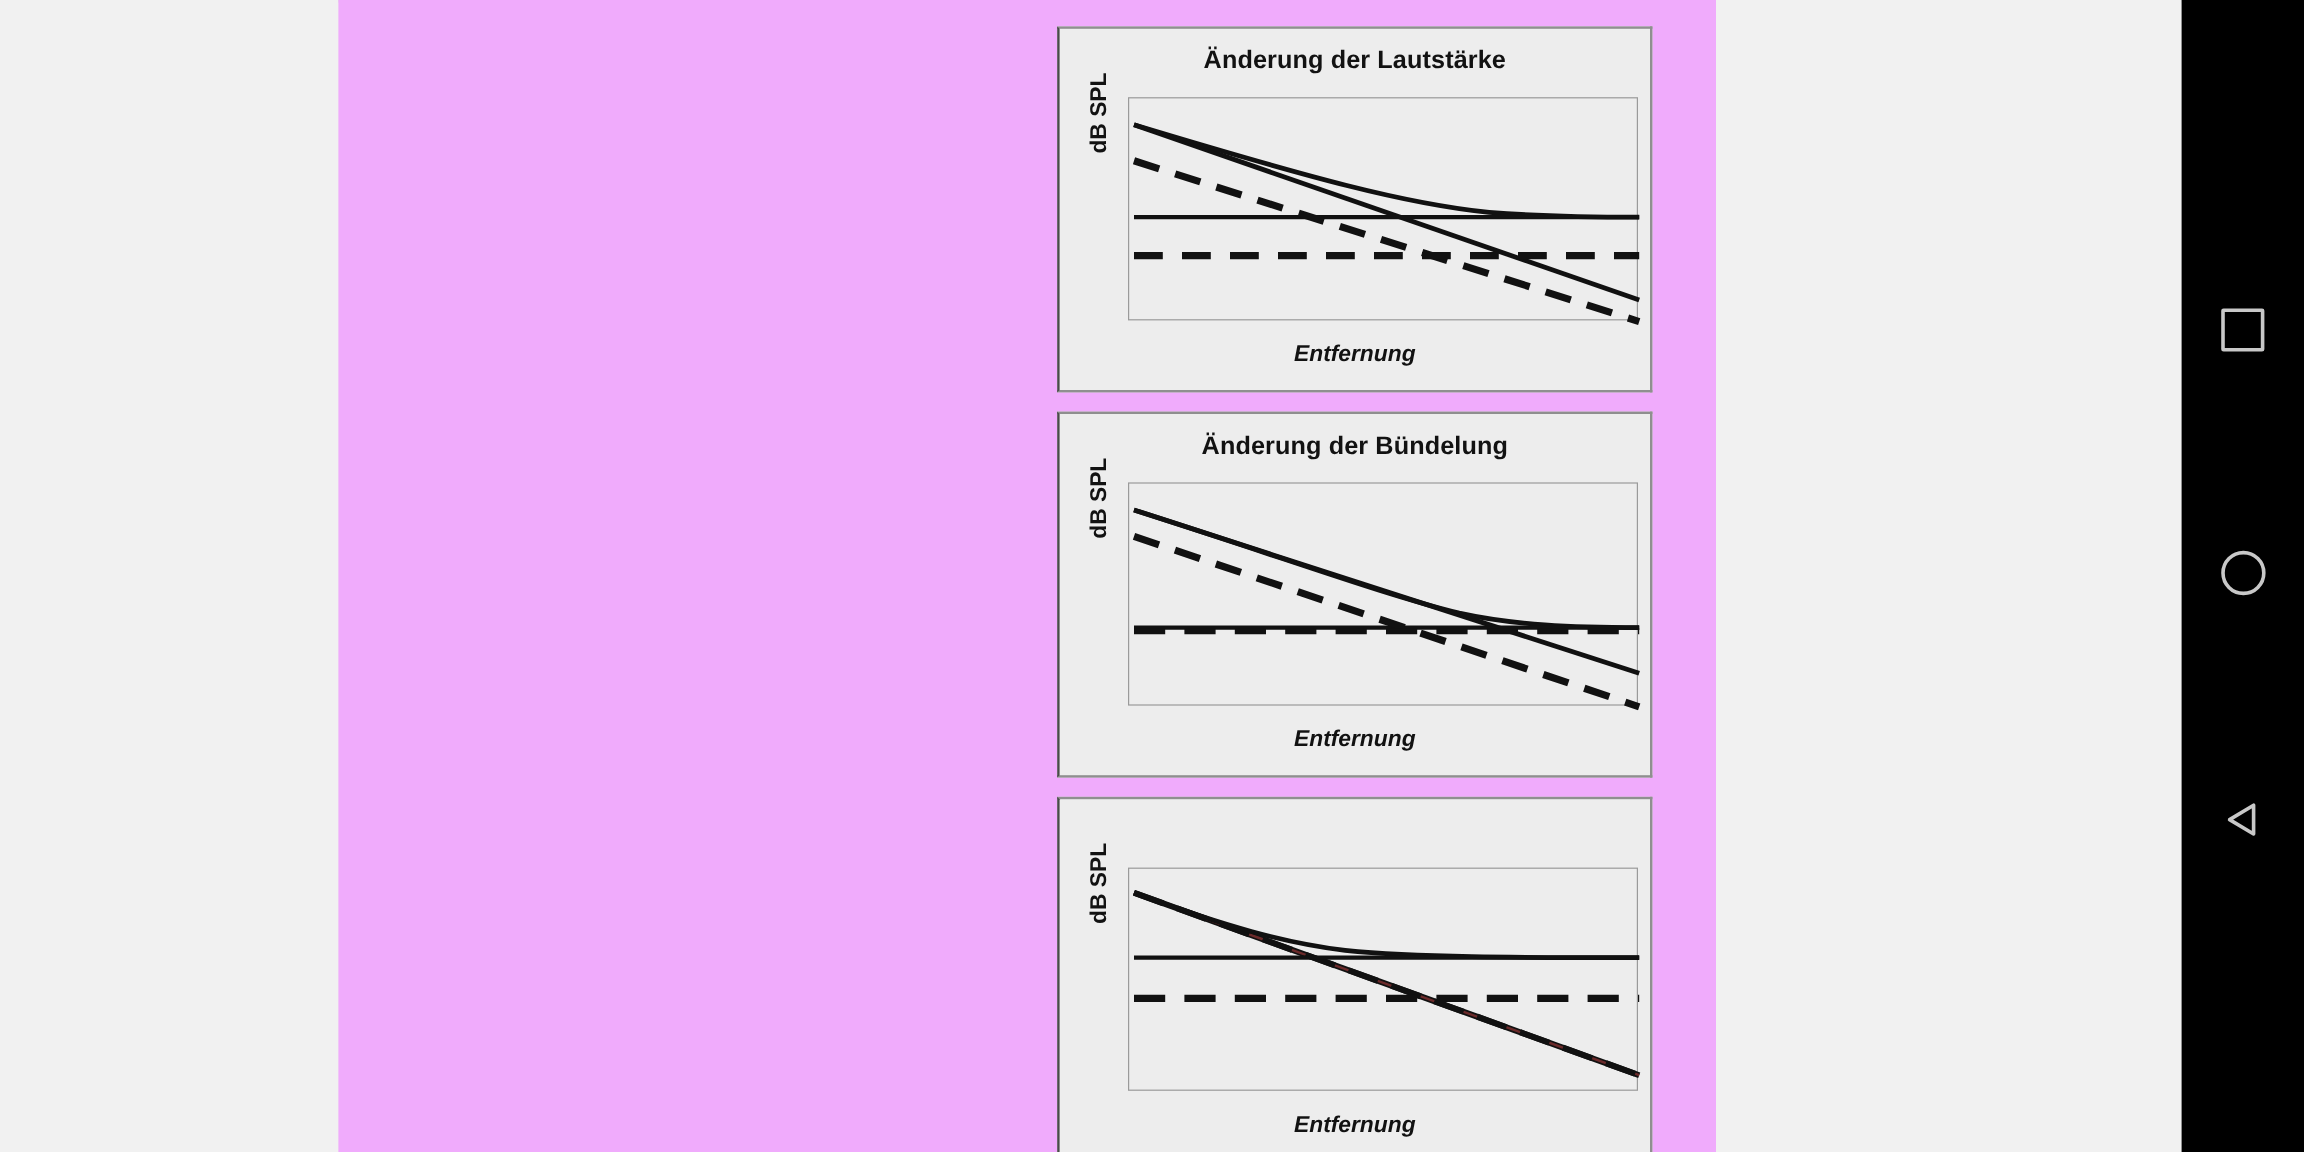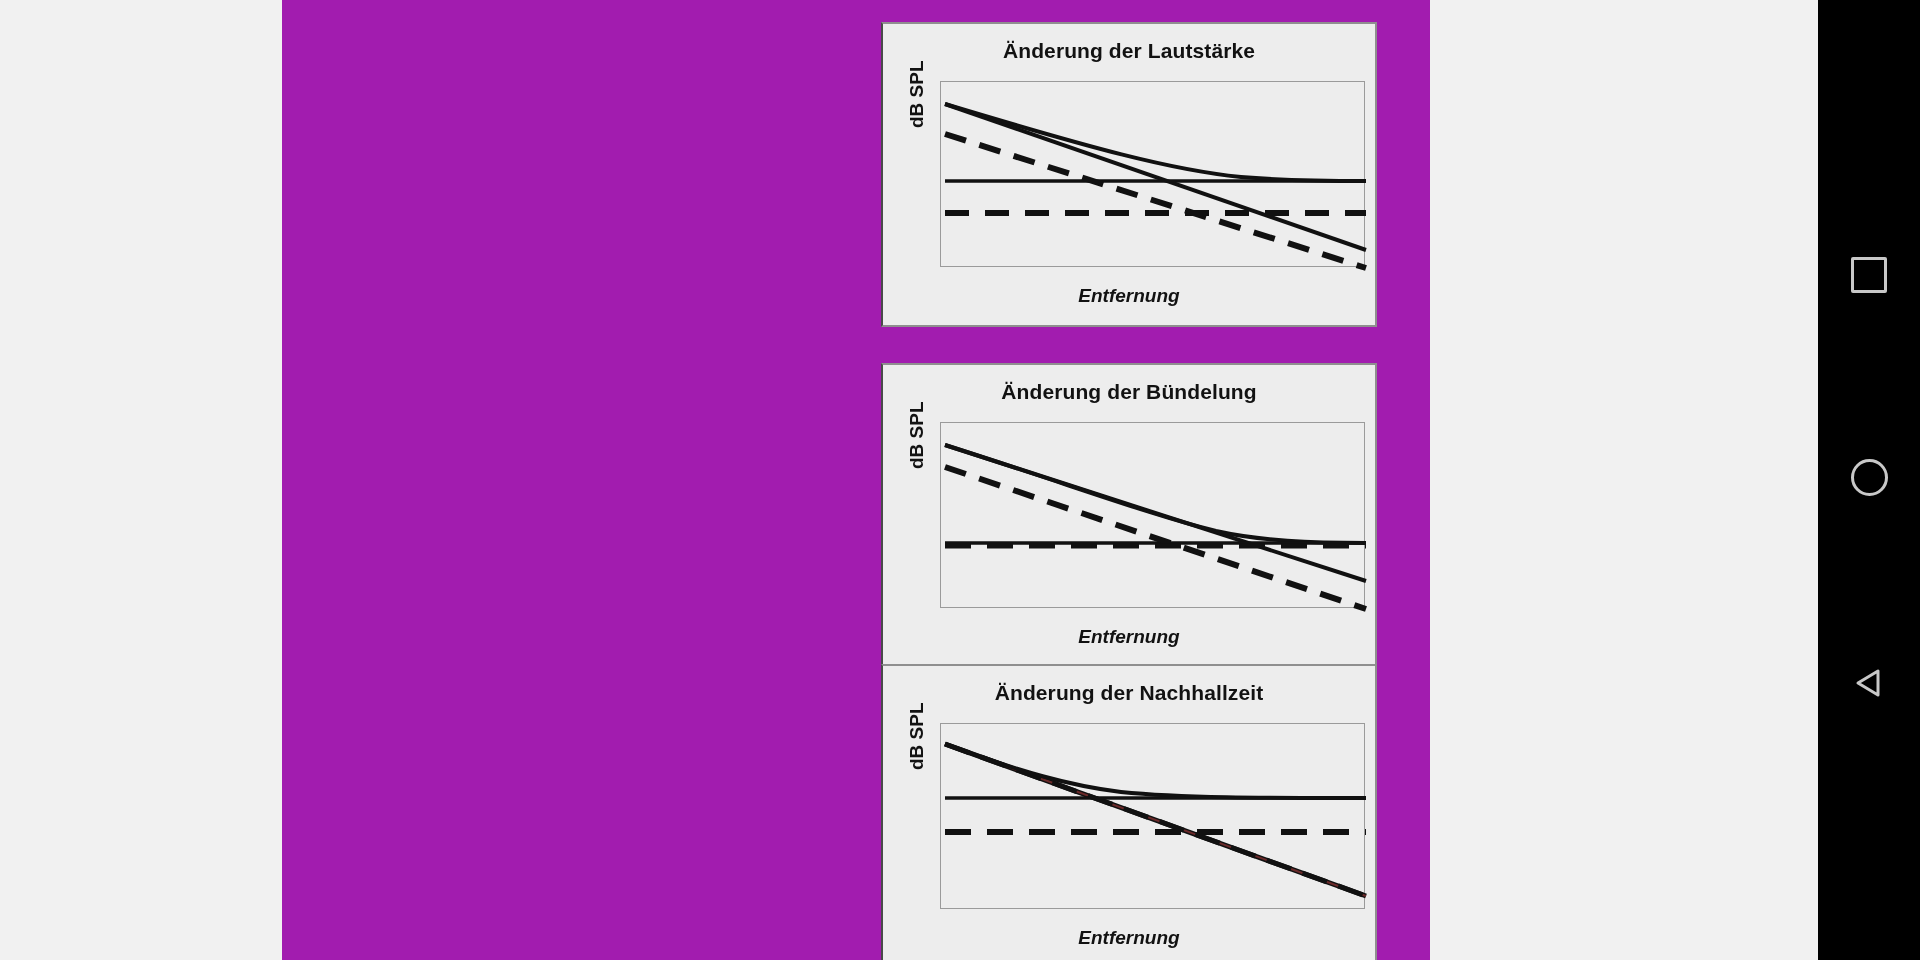--- a/index.html
+++ b/index.html
@@ -48,35 +48,35 @@
     background: #f1f1f1;
   }
 
   
   .page {
     position: absolute;
     left: 282px;
     top: 0;
     width: 1148px;
     height: 960px;
-    background: #a21caf;
+    background: #f0abfc;
   }
 
   
   .panel {
     position: absolute;
     background: #ededed;
     border-top: 2px solid #8f8f8f;
     border-left: 2px solid #4a4a4a;
     border-right: 2px solid #8f8f8f;
     border-bottom: 2px solid #8f8f8f;
     box-sizing: border-box;
   }
   #panel-1 { left: 599px; top: 22px;  width: 496px; height: 305px; }
-  #panel-2 { left: 599px; top: 363px; width: 496px; height: 305px; }
+  #panel-2 { left: 599px; top: 343px; width: 496px; height: 305px; }
   #panel-3 { left: 599px; top: 664px; width: 496px; height: 305px; }
 
   .panel-title {
     position: absolute;
     left: 0;
     top: 15px;
     width: 100%;
     text-align: center;
     font-size: 21px;
     font-weight: bold;
@@ -206,21 +206,20 @@
 
           <path d="M 4 44 L 425 186" fill="none" stroke="#111111" stroke-width="6" stroke-dasharray="22 14"></path>
 
           <line x1="4" y1="123" x2="425" y2="123" stroke="#111111" stroke-width="5" stroke-dasharray="26 16"></line>
         </svg>
       </div>
       <div class="x-label">Entfernung</div>
     </div>
 
     <div class="panel" id="panel-3">
-      <div class="panel-title">Änderung der Nachhallzeit</div>
       <div class="y-label">dB SPL</div>
       <div class="plot">
         <svg viewBox="0 0 425 186" preserveAspectRatio="none">
 
           <path d="M 4 20 L 425 172" fill="none" stroke="#111111" stroke-width="5"></path>
 
           <path d="M 4 20 L 425 172" fill="none" stroke="#6b2a2a" stroke-width="2"></path>
           <path d="M 4 20 L 425 172" fill="none" stroke="#111111" stroke-width="5" stroke-dasharray="26 12"></path>
 
           <path d="M 4 20 C 80 48, 130 62, 180 68 C 240 74, 320 74, 425 74" fill="none" stroke="#111111" stroke-width="4"></path>

